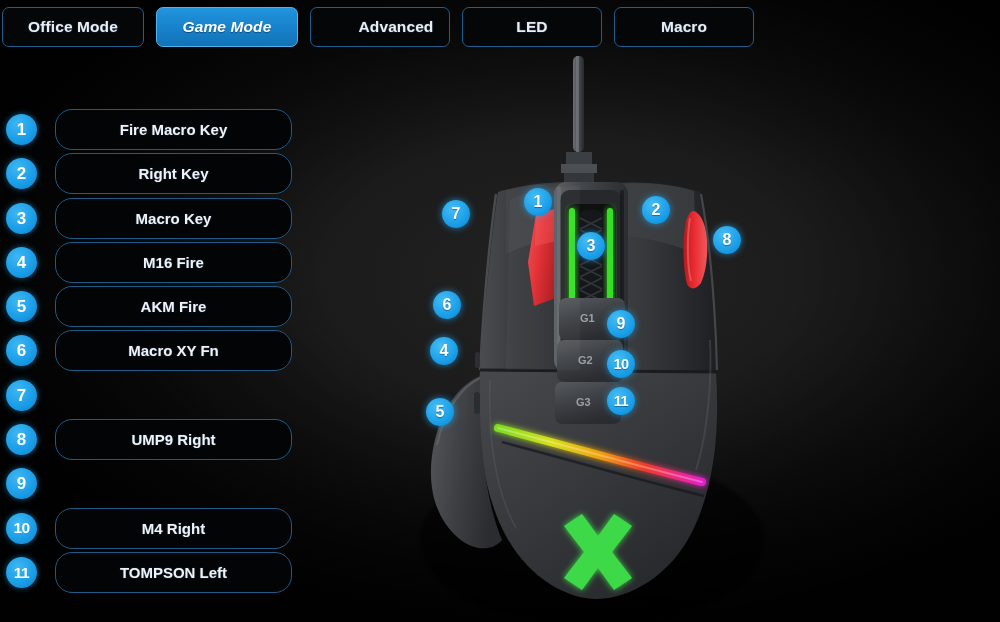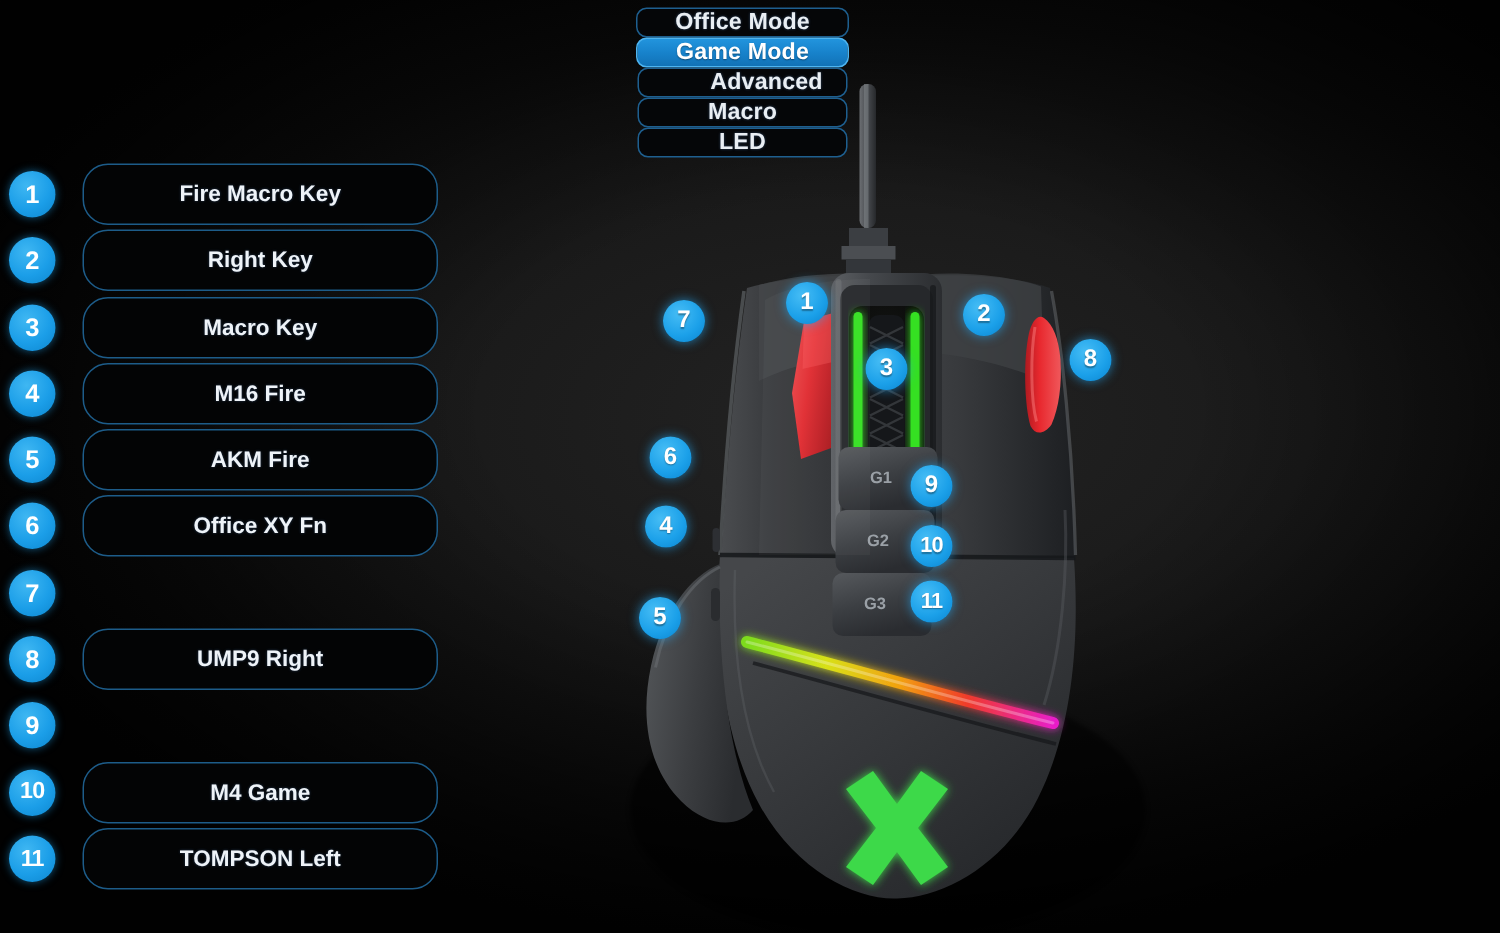--- a/index.html
+++ b/index.html
@@ -40,21 +40,20 @@
     position: absolute;
     top: 5px;
     left: 0;
     width: 1000px;
     height: 44px;
     display: flex;
     align-items: center;
     padding-left: 2px;
     box-sizing: border-box;
     z-index: 6;
-    flex-direction: column;
   }
   .tab {
     height: 40px;
     margin-right: 12px;
     border: 1px solid #1e5f8f;
     border-radius: 7px;
     background: #050608;
     color: #e9eef3;
     font-size: 15.5px;
     font-weight: bold;
@@ -69,20 +68,21 @@
   .tab.w1 { width: 142px; }
   .tab.w2 { width: 142px; }
   .tab.w3 { width: 140px; padding-left: 32px; }
   .tab.w4 { width: 140px; }
   .tab.w5 { width: 140px; }
   .tab.active {
     background: linear-gradient(180deg, #2294dd 0%, #1782cb 52%, #1272b6 100%);
     border-color: #4db4f0;
     color: #ffffff;
     text-shadow: 0 1px 1px rgba(0,0,0,.4);
+    font-style: italic;
   }
 
   
   .keylist {
     position: absolute;
     left: 0;
     top: 108px;
     width: 300px;
     z-index: 6;
   }
@@ -171,26 +171,26 @@
   <div class="tabbar">
     <div class="tab w1">
       <span>Office Mode</span>
     </div>
     <div class="tab w2 active">
       <span>Game Mode</span>
     </div>
     <div class="tab w3">
       <span>Advanced</span>
     </div>
+    <div class="tab w4">
+      <span>LED</span>
+    </div>
     <div class="tab w5">
       <span>Macro</span>
     </div>
-    <div class="tab w4">
-      <span>LED</span>
-    </div>
   </div>
 
   <div class="keylist">
 
     <div class="keyrow">
       <div class="badge">1</div>
       <div class="keybtn">
         <span>Fire Macro Key</span>
       </div>
     </div>
@@ -219,21 +219,21 @@
     <div class="keyrow">
       <div class="badge">5</div>
       <div class="keybtn">
         <span>AKM Fire</span>
       </div>
     </div>
 
     <div class="keyrow">
       <div class="badge">6</div>
       <div class="keybtn">
-        <span>Office XY Fn</span>
+        <span>Macro XY Fn</span>
       </div>
     </div>
 
     <div class="keyrow">
       <div class="badge">7</div>
     </div>
 
     <div class="keyrow">
       <div class="badge">8</div>
       <div class="keybtn">
@@ -241,21 +241,21 @@
       </div>
     </div>
 
     <div class="keyrow">
       <div class="badge">9</div>
     </div>
 
     <div class="keyrow">
       <div class="badge two">10</div>
       <div class="keybtn">
-        <span>M4 Game</span>
+        <span>M4 Right</span>
       </div>
     </div>
 
     <div class="keyrow">
       <div class="badge two">11</div>
       <div class="keybtn">
         <span>TOMPSON Left</span>
       </div>
     </div>
 

